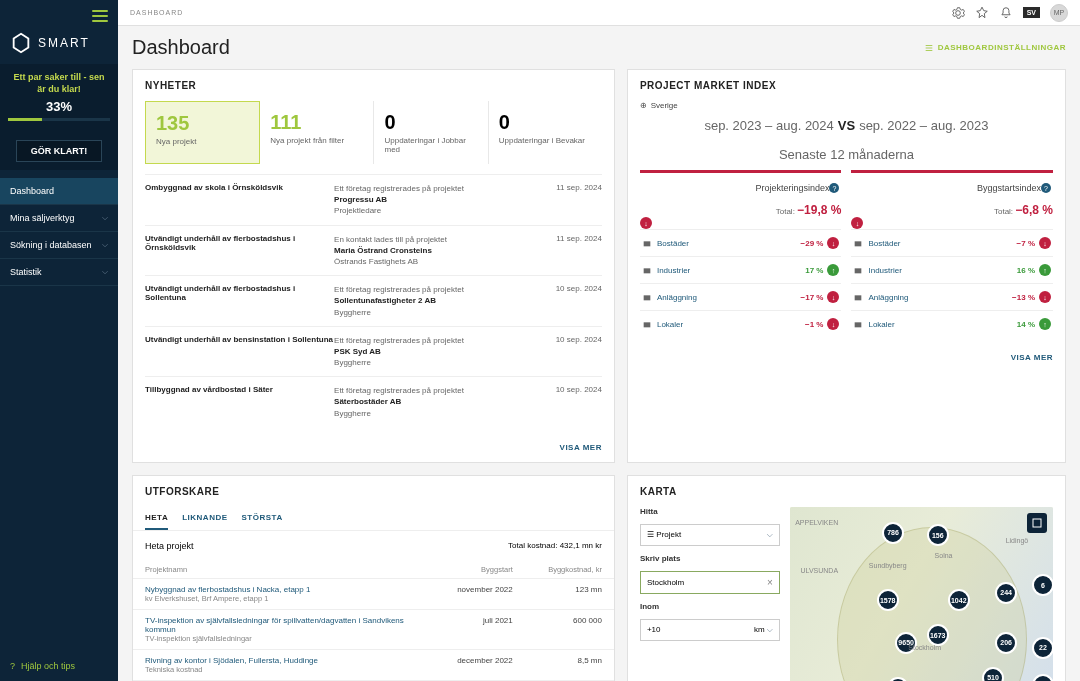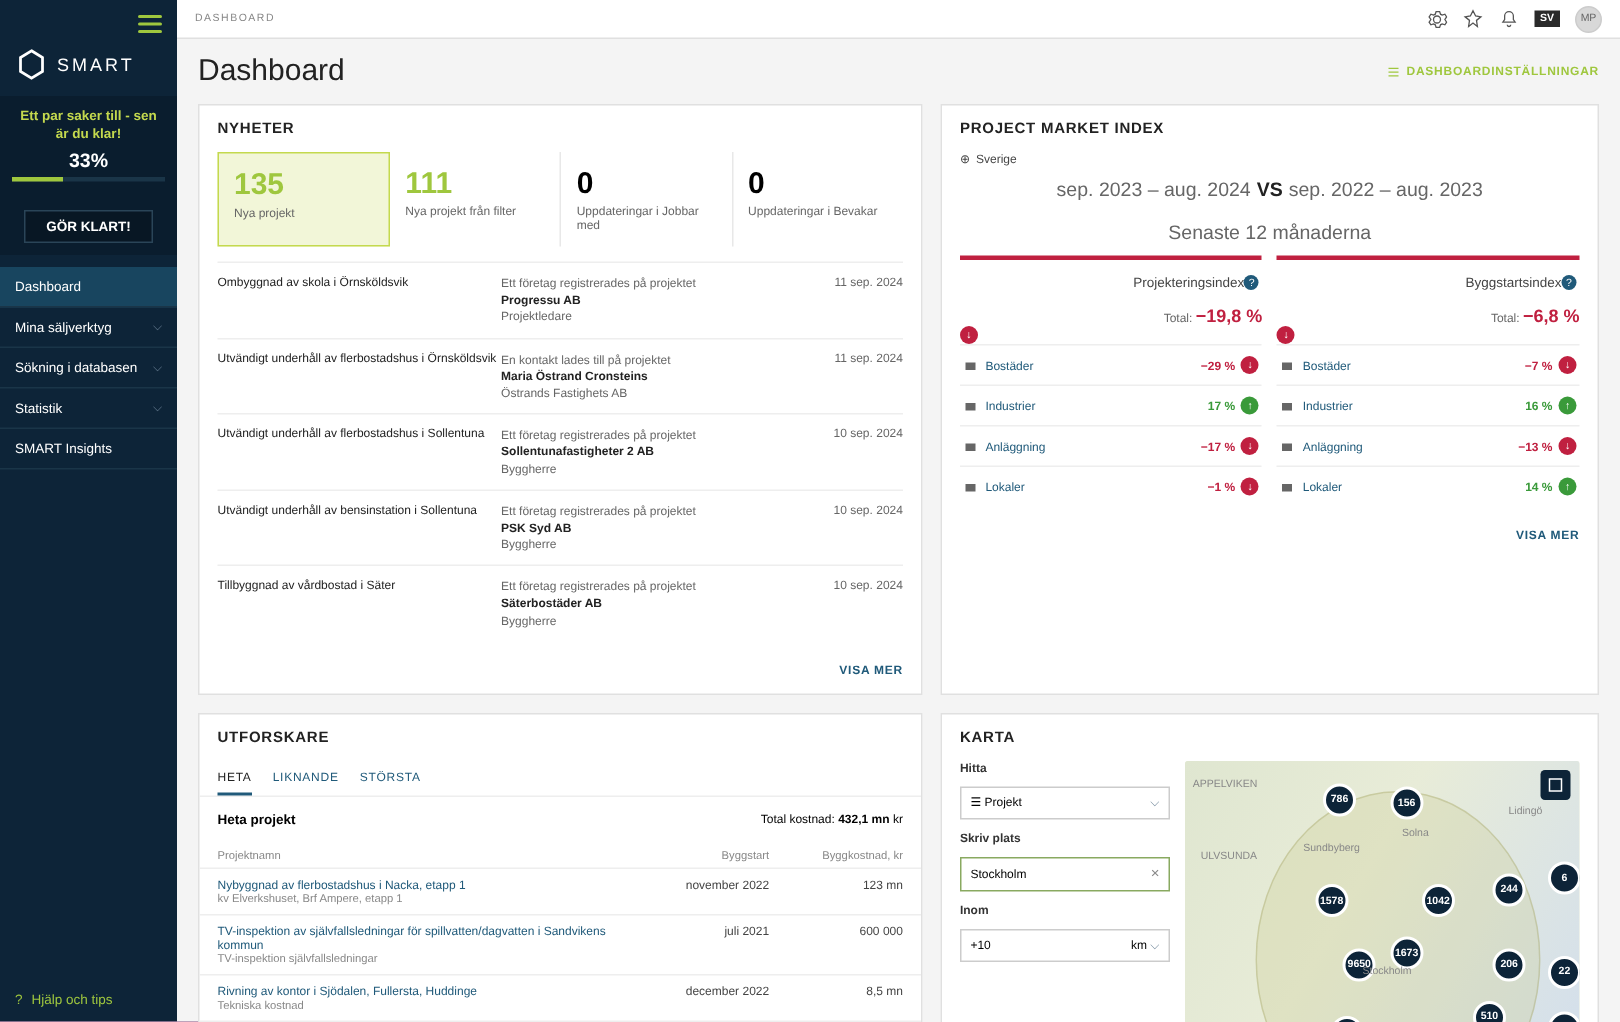--- a/index.html
+++ b/index.html
@@ -38,21 +38,21 @@
 .stats{display:flex;padding:0 12px 10px;gap:0}
 .stat{flex:1;padding:10px;border-right:1px solid #e8e8e8}
 .stat:last-child{border-right:none}
 .stat.hl{background:#f2f6d8;border:1px solid #c4d94e}
 .stat-num{font-size:20px;font-weight:700}
 .stat.hl .stat-num{color:#9fc73e}
 .stat2 .stat-num{color:#9fc73e}
 .stat-lbl{font-size:8px;color:#666;margin-top:2px}
 .news-list{padding:0 12px 8px}
 .news-item{display:grid;grid-template-columns:1.2fr 1.2fr .5fr;padding:8px 0;border-top:1px solid #eee;font-size:8px}
-.news-title{font-weight:400;color:#222}
+.news-title{font-weight:700;color:#222}
 .news-meta{color:#666;line-height:1.4}
 .news-meta b{color:#222;font-weight:600;display:block}
 .news-date{text-align:right;color:#666}
 .visa{text-align:right;padding:6px 12px 10px}
 .visa a{color:#205a7a;font-size:8px;font-weight:700;letter-spacing:.5px;cursor:pointer}
 .pmi-sub{padding:0 12px 8px;font-size:8px;color:#444;display:flex;align-items:center;gap:4px}
 .pmi-ctr{text-align:center;font-size:13px;color:#666;padding-bottom:8px}
 .pmi-ctr .vs{color:#222;font-weight:600;margin:0 4px}
 .pmi-ctr .sub{display:block;margin-top:14px}
 .idx-row{display:flex;gap:10px;padding:0 12px}
@@ -65,24 +65,24 @@
 .cat-item{display:flex;justify-content:space-between;align-items:center;padding:7px 2px;border-top:1px solid #eee;font-size:8px}
 .cat-name{display:flex;align-items:center;gap:5px;color:#205a7a}
 .cat-ic{width:10px;height:10px;fill:#666}
 .cat-val{display:flex;align-items:center;gap:4px;font-weight:600}
 .cat-val.neg{color:#c02040}
 .cat-val.pos{color:#3a9a3a}
 .arr-circ{width:12px;height:12px;border-radius:50%;display:flex;align-items:center;justify-content:center;font-size:7px;color:#fff}
 .arr-circ.down{background:#c02040}
 .arr-circ.up{background:#3a9a3a}
 .explore-tabs{display:flex;gap:14px;padding:0 12px;border-bottom:1px solid #eee}
-.etab{font-size:8px;letter-spacing:.5px;padding:6px 0;cursor:pointer;color:#205a7a;font-weight:400}
+.etab{font-size:8px;letter-spacing:.5px;padding:6px 0;cursor:pointer;color:#205a7a;font-weight:700}
 .etab.active{border-bottom:2px solid #205a7a;color:#222}
 .expl-hd{display:flex;justify-content:space-between;padding:10px 12px;font-size:9px}
-.expl-hd b{font-weight:700}
+.expl-hd b{font-weight:400}
 .expl-cost{font-size:8px}
 .tbl-hd{display:grid;grid-template-columns:2.5fr .8fr .8fr;padding:4px 12px;font-size:7.5px;color:#888}
 .tbl-hd span:nth-child(2),.tbl-hd span:nth-child(3){text-align:right}
 .tbl-row{display:grid;grid-template-columns:2.5fr .8fr .8fr;padding:6px 12px;border-top:1px solid #eee;font-size:8px}
 .tbl-row .pn{color:#205a7a;font-weight:500}
 .tbl-row .ps{color:#888;font-size:7.5px}
 .tbl-row span:nth-child(2),.tbl-row span:nth-child(3){text-align:right;color:#444}
 .karta-body{display:flex;gap:10px;padding:0 12px 12px}
 .karta-form{width:140px;display:flex;flex-direction:column;gap:8px}
 .fld-lbl{font-size:8px;font-weight:600;color:#333}
@@ -131,23 +131,20 @@
         <span class="chev">⌵</span>
       </div>
       <div class="nav-item">
         <span>Sökning i databasen</span>
         <span class="chev">⌵</span>
       </div>
       <div class="nav-item">
         <span>Statistik</span>
         <span class="chev">⌵</span>
       </div>
-      <div class="nav-item">
-        <span>SMART Insights</span>
-      </div>
     </div>
   <div class="sb-bottom">
     <span>?</span>
     <span>Hjälp och tips</span>
   </div>
 </div>
 
 <div class="main">
   <div class="topbar">
     <span class="crumb">DASHBOARD</span>

